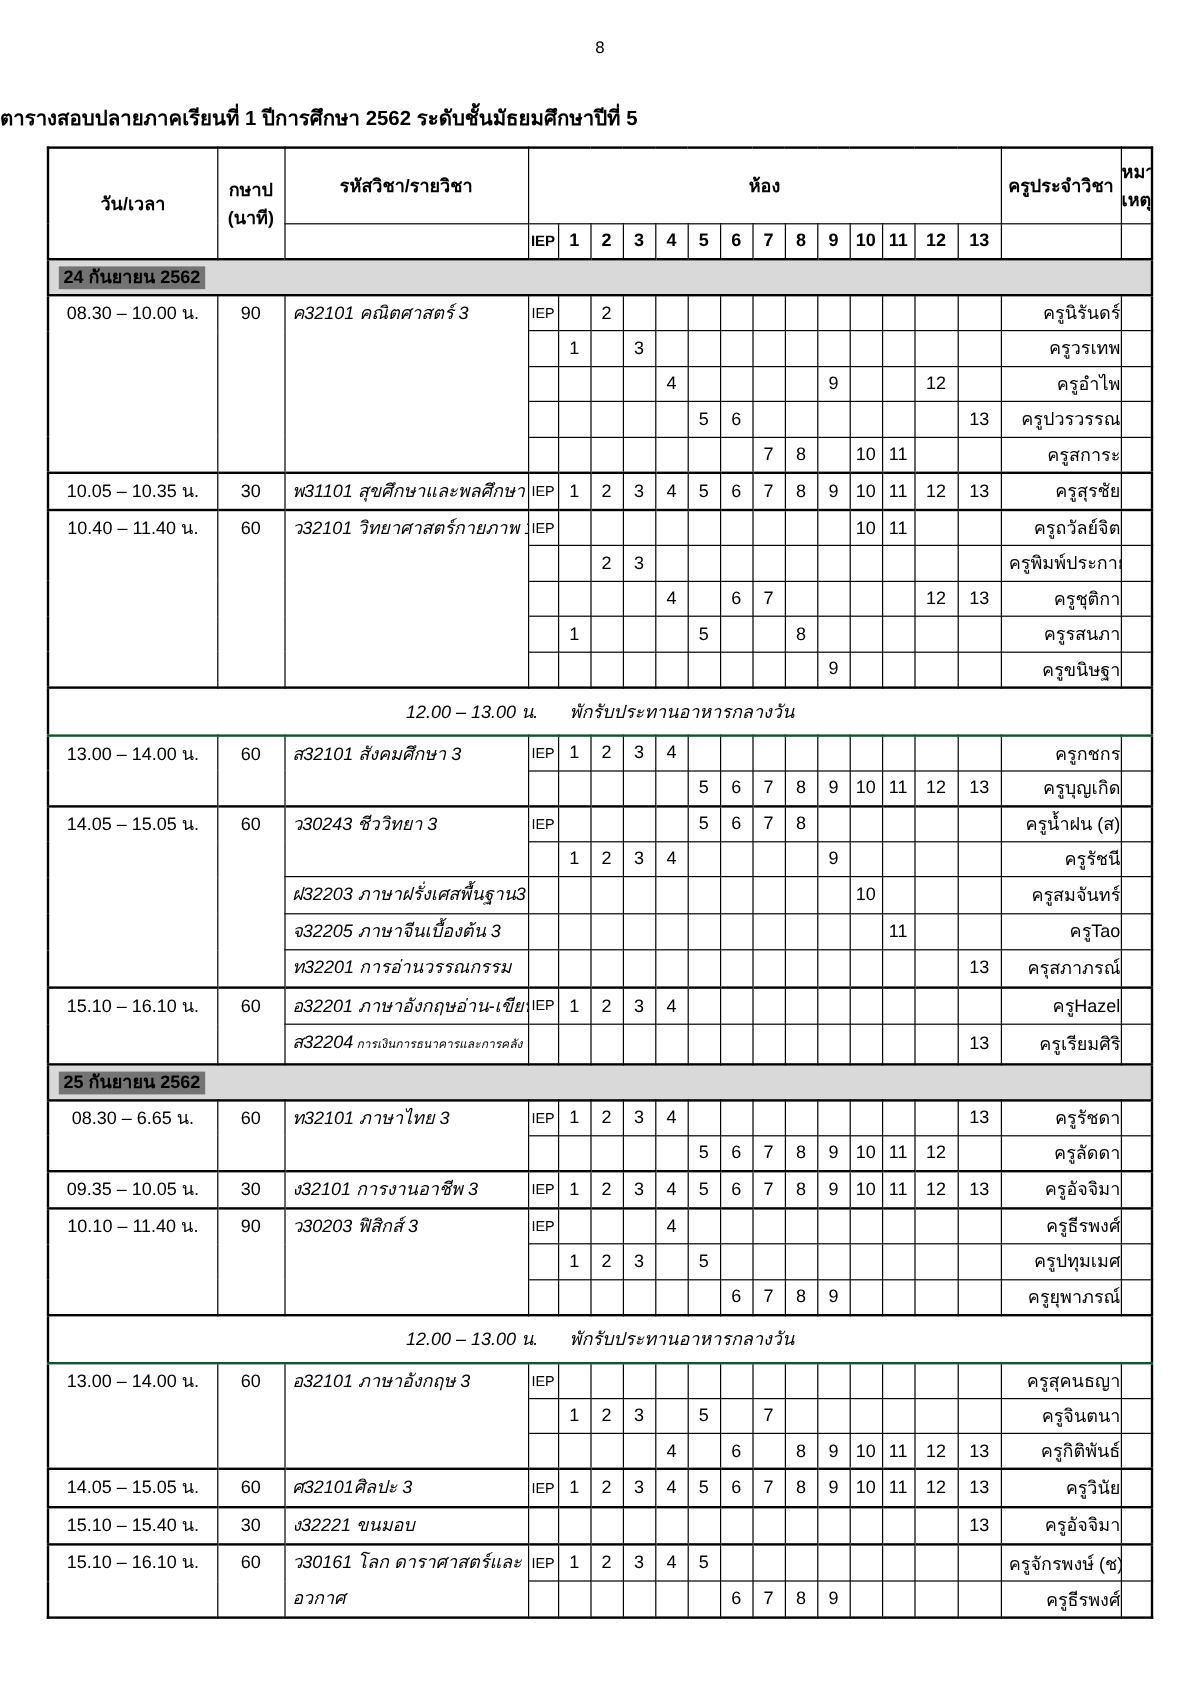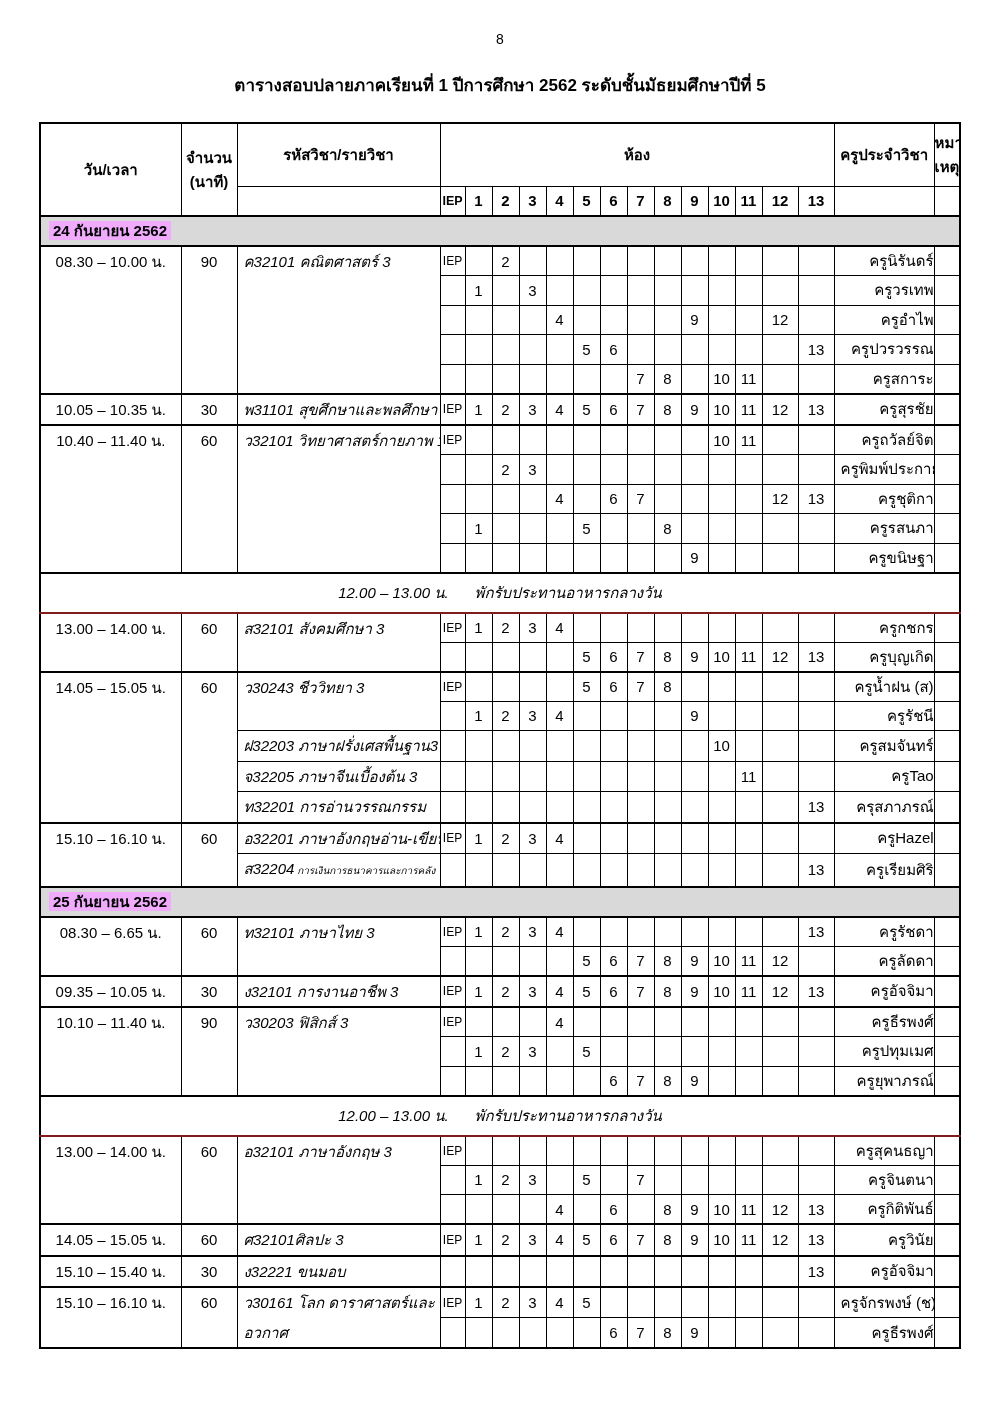--- a/index.html
+++ b/index.html
@@ -1,21 +1,21 @@
 <!DOCTYPE html>
 <html><head>
 <meta charset="utf-8">
 <style>
   html, body { margin:0; padding:0; background:#fff; }
   body {
     width:1000px; height:1414px; position:relative;
     font-family:"Liberation Sans", sans-serif; color:#000;
   }
   .page-number { position:absolute; top:31px; left:0; width:100%; text-align:center; font-size:14px; }
-  .doc-title  { position:absolute; top:71px; left:0; width:100%; text-align:center; font-size:17px; font-weight:bold; }
+  .doc-title  { position:absolute; top:84px; left:0; width:100%; font-size:17px; font-weight:bold; }
 
   table.schedule {
     position:absolute; left:39px; top:122px; width:921px;
     border-collapse:collapse; table-layout:fixed;
     border:2px solid #000;
   }
   .schedule th, .schedule td {
     border:1px solid #000; padding:0; font-size:15px;
     overflow:hidden; white-space:nowrap;
   }
@@ -26,26 +26,26 @@
   th.iep-h { font-size:12.5px; }
 
   tr.grid { height:29.5px;padding-left:41px; }
   tr.block-start td { border-top:2px solid #000; }
 
   tr.date-row { height:30px; }
   tr.date-row td {
     background:#d9d9d9; border-top:2px solid #000; border-bottom:2px solid #000;
     text-align:left; font-weight:bold; padding-left:8px; font-size:15px;
   }
-  tr.date-row .date-text { background:#f0abfc; padding:1px 4px; }
+  tr.date-row .date-text { background:#737373; padding:1px 4px; }
 
   tr.break-row { height:40px; }
   tr.break-row td {
     text-align:center; font-style:italic; font-size:15px;
-    border-top:2px solid #000; border-bottom:2px solid #7f1d1d;
+    border-top:2px solid #000; border-bottom:2px solid #14532d;
   }
   tr.break-row .break-time { margin-right:26px; }
 
   td.time, td.dur { text-align:center; vertical-align:top; line-height:29.5px; }
   td.subject { text-align:left; vertical-align:top; padding-left:6px; line-height:29.5px;font-style:italic; }
   td.room { text-align:center; vertical-align:middle; font-size:15px; }
   td.room.iep { font-size:12px; }
   td.teacher { text-align:right; vertical-align:middle; padding-left:6px; }
   .small { font-size:10.5px; }
   .subj-small { font-size:10px; }
@@ -75,21 +75,21 @@
       <col style="width:27px">
     <col style="width:36px">
       <col style="width:36px">
     <col style="width:100px">
       <col style="width:26px">
   </colgroup>
   <thead>
     <tr class="h1">
       <th rowspan="2">วัน/เวลา</th>
       <th rowspan="2">
-        <div>จำนวน</div>
+        <div>กษาป</div>
         <div>(นาที)</div>
       </th>
       <th>รหัสวิชา/รายวิชา</th>
       <th colspan="14">ห้อง</th>
       <th>ครูประจำวิชา</th>
       <th>
         <div>หมาย</div>
         <div>เหตุ</div>
       </th>
     </tr>

